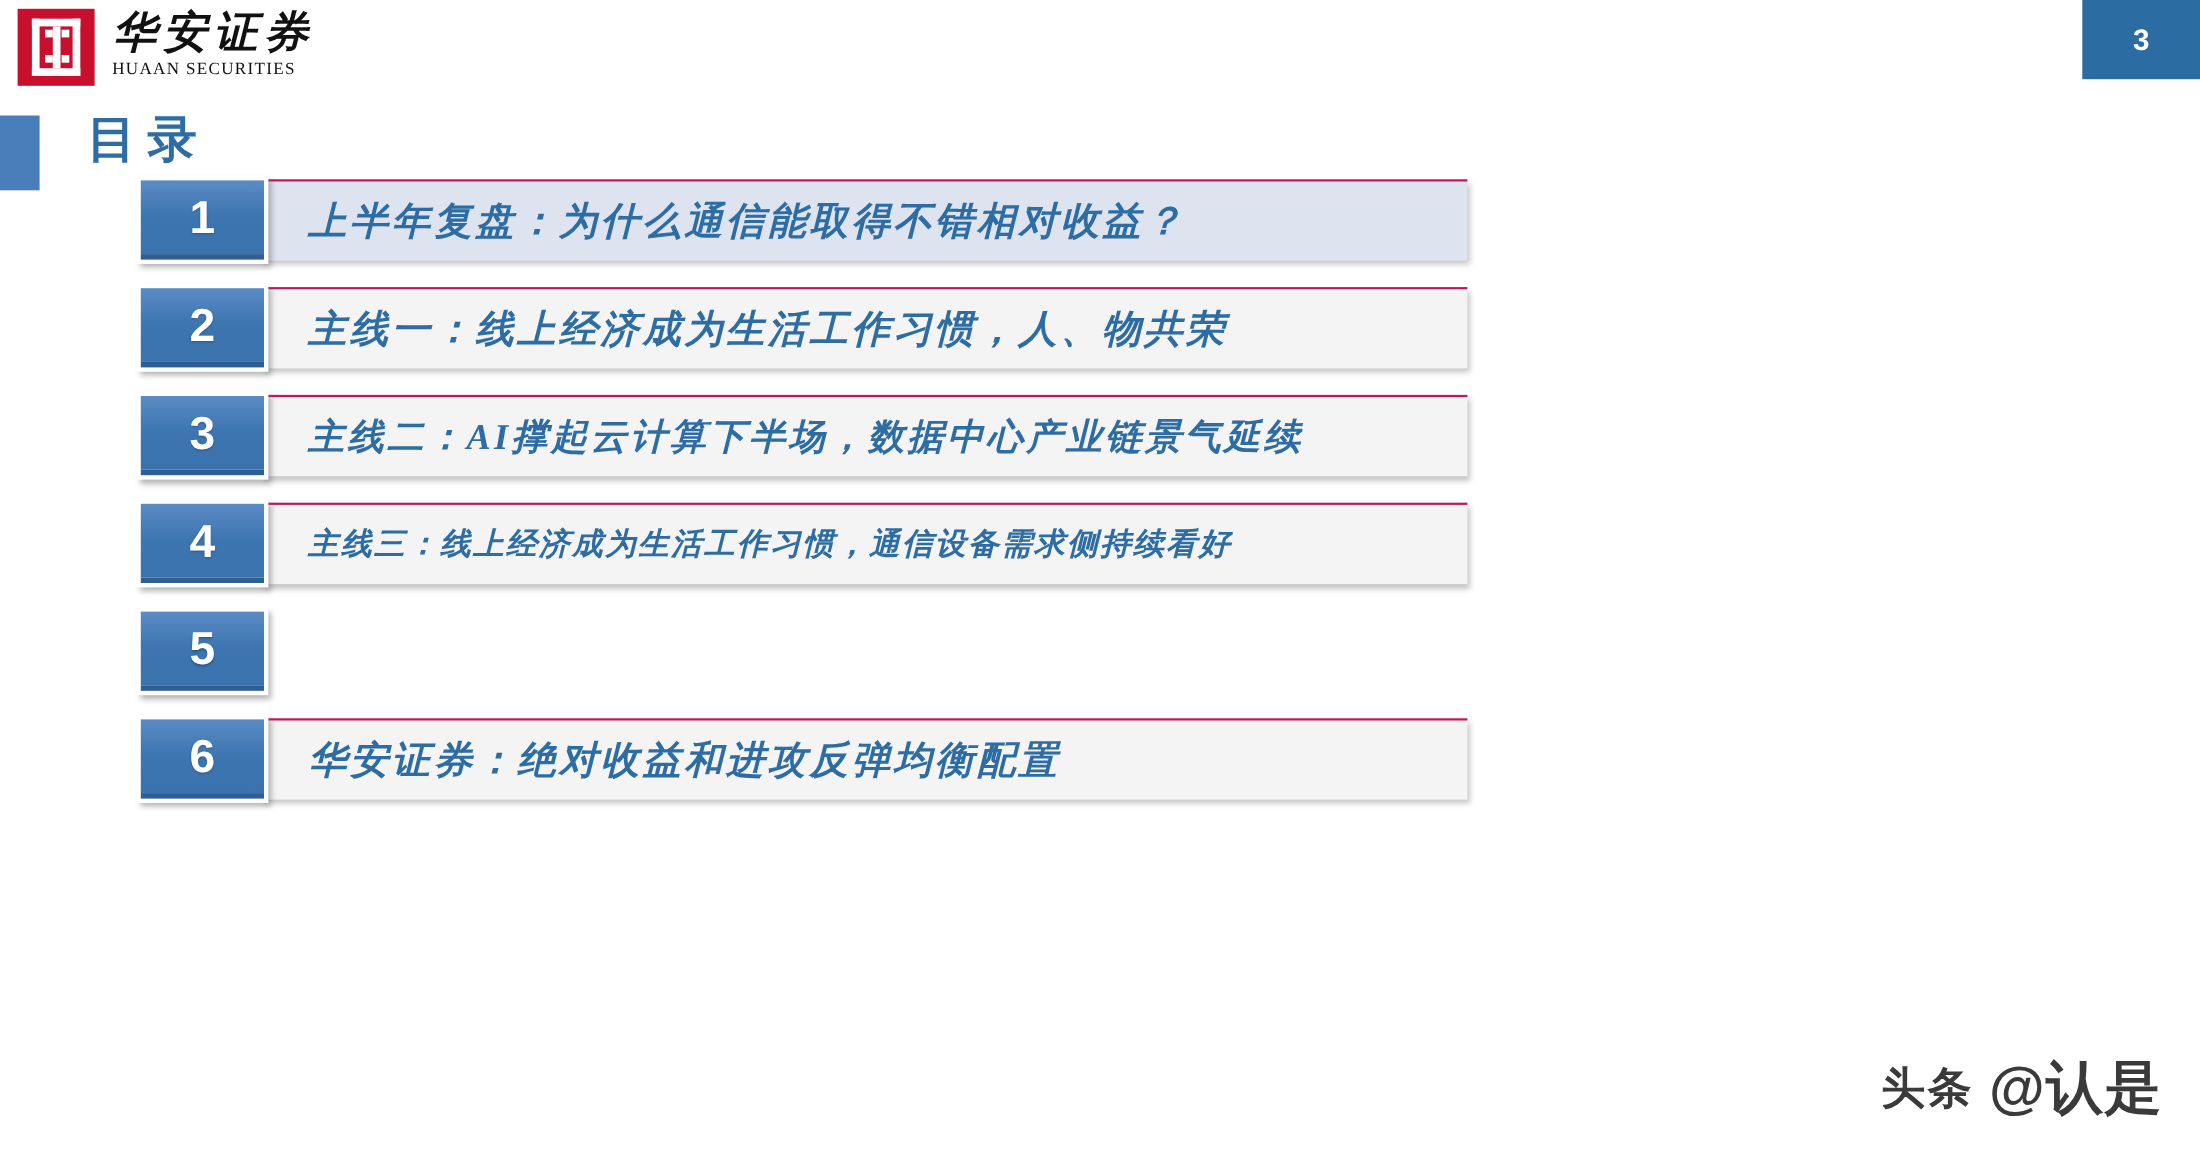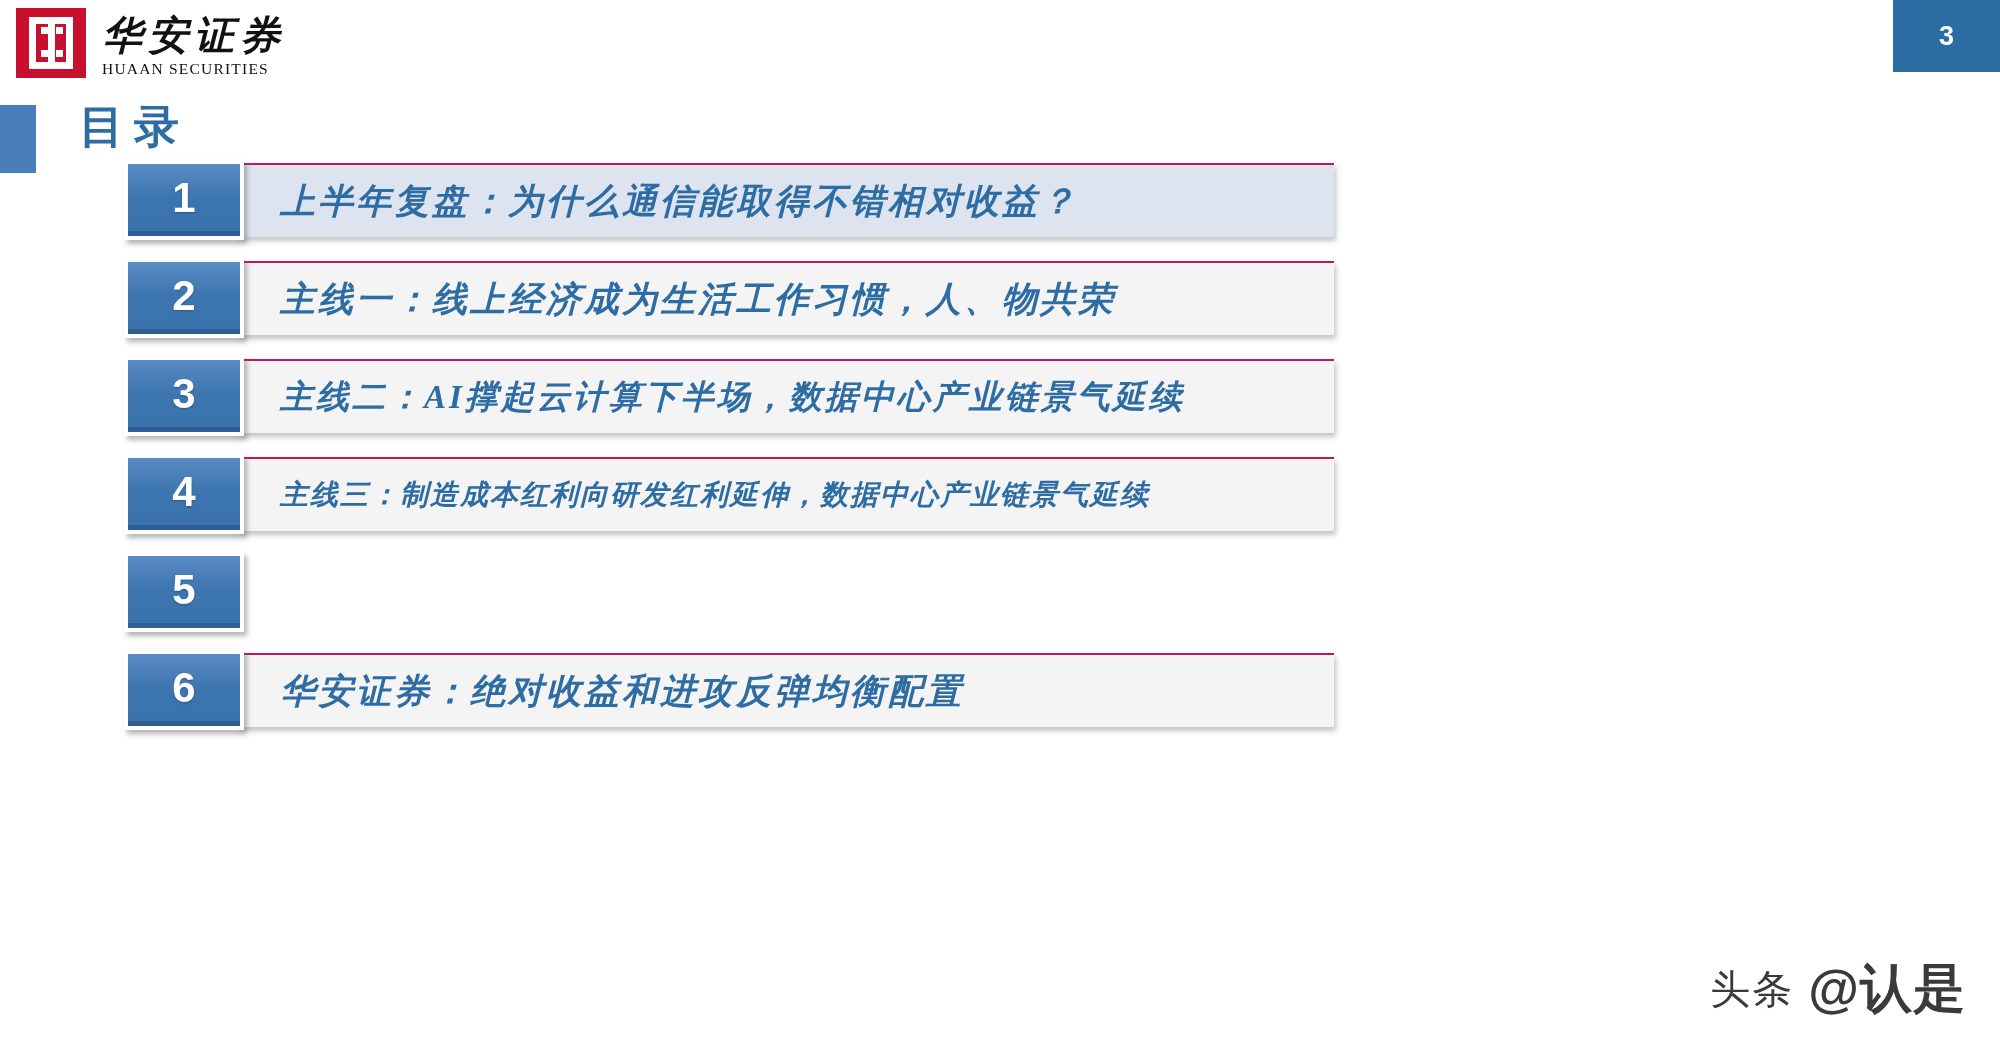--- a/index.html
+++ b/index.html
@@ -20,21 +20,21 @@
     position: absolute;
     top: 0; left: 0;
     width: 2000px;
     height: 100px;
   }
   .logo-group {
     position: absolute;
     left: 16px;
     top: 8px;
     display: flex;
-    align-items: flex-end;
+    align-items: flex-start;
   }
   .logo-mark {
     width: 70px;
     height: 70px;
     background: #C8102E;
     position: relative;
     flex: none;
   }
   .logo-mark i {
     position: absolute;
@@ -191,21 +191,21 @@
     position: absolute;
     right: 34px;
     bottom: 34px;
     display: flex;
     align-items: center;
     color: #3A3A3A;
     font-family: "Liberation Sans", sans-serif;
   }
   .wm-logo {
     font-size: 40px;
-    font-weight: normal;
+    font-weight: bold;
     letter-spacing: 2px;
   }
   .wm-handle {
     font-size: 52px;
     font-weight: bold;
     margin-left: 14px;
     letter-spacing: 1px;
   }
 </style>
 </head>
@@ -266,21 +266,21 @@
     <div class="bar">
       <span class="bar-label">主线二：AI撑起云计算下半场，数据中心产业链景气延续</span>
     </div>
   </div>
 
   <div class="toc-row sz-sm">
     <div class="num-box">
       <div class="num-inner">4</div>
     </div>
     <div class="bar">
-      <span class="bar-label">主线三：制造成本红利向研发红利延伸，数据中心产业链景气延续</span>
+      <span class="bar-label">主线三：线上经济成为生活工作习惯，通信设备需求侧持续看好</span>
     </div>
   </div>
 
   <div class="toc-row sz-md">
     <div class="num-box">
       <div class="num-inner">5</div>
     </div>
   </div>
 
   <div class="toc-row sz-lg">

